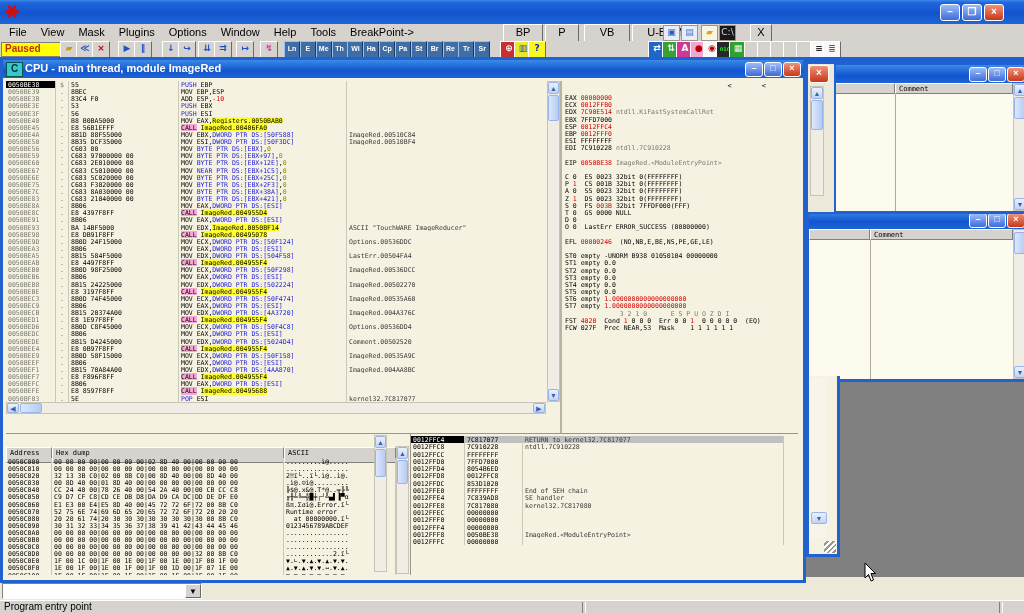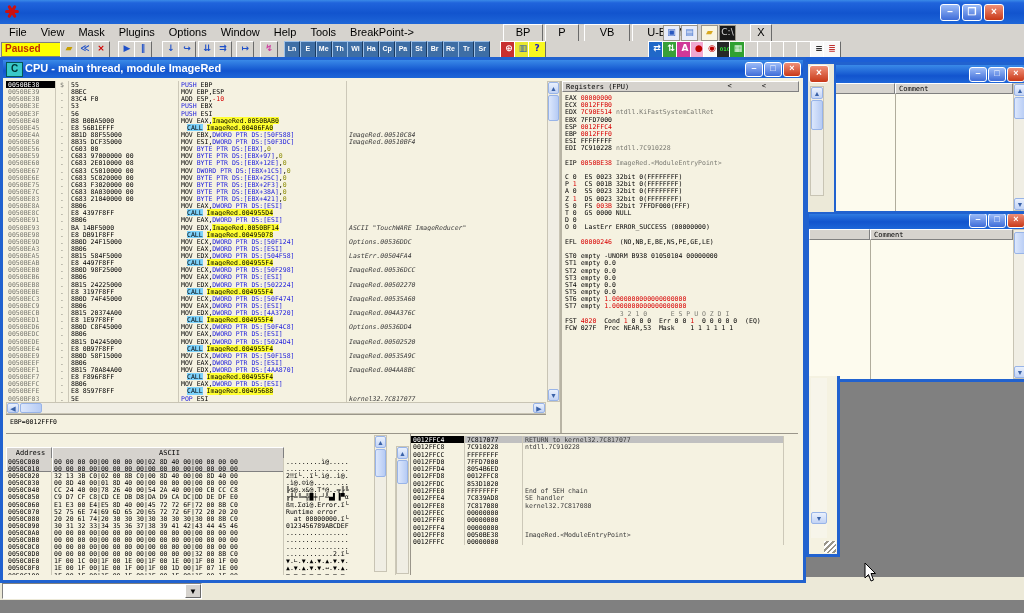--- a/index.html
+++ b/index.html
@@ -49,23 +49,23 @@
   #cpu-title-text{position:absolute;left:22px;top:2px;color:#fff;font:bold 11px "Liberation Sans",sans-serif;}
   .mono{font-family:"DejaVu Sans Mono",monospace;}
   #disasm{position:absolute;left:3px;top:21px;width:540px;height:321px;background:#F5F2E1;overflow:hidden;}
   .drow{display:grid;grid-template-columns:50px 13px 110px 168px 1fr;height:7.13px;line-height:7.3px;
     font:6.5px "DejaVu Sans Mono",monospace;white-space:pre;}
   .drow>span{border-right:1px solid #CCC8B8;overflow:hidden;padding-left:2px;}
   .drow>span:last-child{border-right:none;}
   .c-addr{color:#7A7A72;}
   .c-addr.sel{background:#000;color:#fff;}
   .c-mark{color:#7A7A72;text-align:center;padding-left:0!important;}
-  .c-com{color:#3A3A3A;font-style:italic;}
+  .c-com{color:#3A3A3A;}
   .tk-kw{color:#2222DD;}
-  .tk-call{background:#7dd3fc;color:#000;margin-left:6px;}
+  .tk-call{background:#f9a8d4;color:#000;}
   .tk-target{background:#FFFF30;}
   .tk-mem{color:#2222DD;}
   .tk-imm{color:#8A8A00;}
   .tk-red{color:#D80000;}
   .tk-gray{color:#7A7A72;}
   .sb{position:absolute;background:#F0EEE4;border:1px solid #C8C4B4;box-sizing:border-box;}
   .sb .ar{position:absolute;left:0;width:100%;height:12px;background:linear-gradient(#EAF1FD,#C2D3F5);
     border:1px solid #98B4E8;border-radius:2px;color:#3A62A8;font-size:7px;line-height:11px;text-align:center;box-sizing:border-box;}
   .sb .th{position:absolute;left:0;width:100%;background:linear-gradient(90deg,#DCE7FC,#B6CBF4);
     border:1px solid #98B4E8;border-radius:2px;box-sizing:border-box;}
@@ -74,21 +74,21 @@
   #disasm-vscroll{left:544px;top:21px;width:13px;height:321px;}
   #disasm-hscroll{left:3px;top:342px;width:540px;height:12px;}
   #infopane{position:absolute;left:3px;top:354px;width:540px;height:18px;background:#F5F2E1;
     border-top:1px solid #9A968A;font:6.5px "DejaVu Sans Mono",monospace;padding:3px 0 0 4px;box-sizing:border-box;}
   #regs{position:absolute;left:557px;top:21px;width:237px;height:352px;background:#F5F2E1;border-left:2px solid #B8B4A4;}
   #regs-hdr{position:absolute;left:0;top:0;right:0;height:11px;}
   #regs-nav{position:absolute;right:3px;top:1px;font:7px "DejaVu Sans Mono",monospace;letter-spacing:30px;}
   #regs-body{position:absolute;left:0;top:13px;right:0;bottom:0;overflow:hidden;}
   .rline{height:7.2px;line-height:7.3px;font:6.5px "DejaVu Sans Mono",monospace;white-space:pre;padding-left:3px;}
   #dump{position:absolute;left:3px;top:373px;width:404px;height:141px;background:#F5F2E1;border-top:1px solid #9A968A;}
-  #dump-hdr{position:absolute;left:0;top:13px;right:14px;height:25px;display:grid;grid-template-columns:46px 232px 1fr;text-align:center;}
+  #dump-hdr{position:absolute;left:0;top:13px;right:14px;height:16px;display:grid;grid-template-columns:46px 232px 1fr;}
   #dump-body{position:absolute;left:0;top:24px;right:14px;bottom:0;overflow:hidden;}
   .hrow{display:grid;grid-template-columns:46px 232px 1fr;height:7.1px;line-height:7.2px;
     font:6.5px "DejaVu Sans Mono",monospace;white-space:pre;}
   .hrow>span{border-right:1px solid #CCC8B8;padding-left:2px;overflow:hidden;}
   #dump-vscroll{left:393px;top:386px;width:13px;height:128px;}
   #stack{position:absolute;left:407px;top:373px;width:387px;height:141px;background:#F5F2E1;
     border-top:1px solid #9A968A;border-left:1px solid #9A968A;}
   #stack-body{position:absolute;left:0;top:2px;right:14px;bottom:0;overflow:hidden;}
   .srow{display:grid;grid-template-columns:54px 58px 1fr;height:7.3px;line-height:7.4px;
     font:6.5px "DejaVu Sans Mono",monospace;white-space:pre;}
@@ -275,28 +275,28 @@
         <div class="xpbtn close">×</div>
       </div>
     </div>
 
     <div id="disasm">
         <div class="drow"><span class="c-addr sel">0050BE38</span><span class="c-mark">$</span><span class="c-bytes">55</span><span class="c-insn"><span class="tk-kw">PUSH</span><span> </span><span>EBP</span></span><span class="c-com"></span></div>
         <div class="drow"><span class="c-addr">0050BE39</span><span class="c-mark">.</span><span class="c-bytes">8BEC</span><span class="c-insn"><span>MOV EBP,ESP</span></span><span class="c-com"></span></div>
         <div class="drow"><span class="c-addr">0050BE3B</span><span class="c-mark">.</span><span class="c-bytes">83C4 F0</span><span class="c-insn"><span>ADD ESP,</span><span class="tk-red">-10</span></span><span class="c-com"></span></div>
         <div class="drow"><span class="c-addr">0050BE3E</span><span class="c-mark">.</span><span class="c-bytes">53</span><span class="c-insn"><span class="tk-kw">PUSH</span><span> </span><span>EBX</span></span><span class="c-com"></span></div>
         <div class="drow"><span class="c-addr">0050BE3F</span><span class="c-mark">.</span><span class="c-bytes">56</span><span class="c-insn"><span class="tk-kw">PUSH</span><span> </span><span>ESI</span></span><span class="c-com"></span></div>
-        <div class="drow"><span class="c-addr">0050BE40</span><span class="c-mark">.</span><span class="c-bytes">B8 B0BA5000</span><span class="c-insn"><span>MOV EAX,</span><span class="tk-target">ImageRed.0050BAB0</span></span><span class="c-com"></span></div>
+        <div class="drow"><span class="c-addr">0050BE40</span><span class="c-mark">.</span><span class="c-bytes">B8 B0BA5000</span><span class="c-insn"><span>MOV EAX,</span><span class="tk-target">Registers.0050BAB0</span></span><span class="c-com"></span></div>
         <div class="drow"><span class="c-addr">0050BE45</span><span class="c-mark">.</span><span class="c-bytes">E8 56B1EFFF</span><span class="c-insn"><span class="tk-call">CALL</span><span> </span><span class="tk-target">ImageRed.00406FA0</span></span><span class="c-com"></span></div>
         <div class="drow"><span class="c-addr">0050BE4A</span><span class="c-mark">.</span><span class="c-bytes">8B1D 88F55000</span><span class="c-insn"><span>MOV EBX,</span><span class="tk-mem">DWORD PTR DS:[50F588]</span></span><span class="c-com">ImageRed.00510C84</span></div>
         <div class="drow"><span class="c-addr">0050BE50</span><span class="c-mark">.</span><span class="c-bytes">8B35 DCF35000</span><span class="c-insn"><span>MOV ESI,</span><span class="tk-mem">DWORD PTR DS:[50F3DC]</span></span><span class="c-com">ImageRed.00510BF4</span></div>
         <div class="drow"><span class="c-addr">0050BE56</span><span class="c-mark">.</span><span class="c-bytes">C603 00</span><span class="c-insn"><span>MOV </span><span class="tk-mem">BYTE PTR DS:[EBX]</span><span>,</span><span class="tk-imm">0</span></span><span class="c-com"></span></div>
         <div class="drow"><span class="c-addr">0050BE59</span><span class="c-mark">.</span><span class="c-bytes">C683 97000000 00</span><span class="c-insn"><span>MOV </span><span class="tk-mem">BYTE PTR DS:[EBX+97]</span><span>,</span><span class="tk-imm">0</span></span><span class="c-com"></span></div>
         <div class="drow"><span class="c-addr">0050BE60</span><span class="c-mark">.</span><span class="c-bytes">C683 2E010000 08</span><span class="c-insn"><span>MOV </span><span class="tk-mem">BYTE PTR DS:[EBX+12E]</span><span>,</span><span class="tk-imm">0</span></span><span class="c-com"></span></div>
-        <div class="drow"><span class="c-addr">0050BE67</span><span class="c-mark">.</span><span class="c-bytes">C683 C5010000 00</span><span class="c-insn"><span>MOV </span><span class="tk-mem">DWORD PTR DS:[EBX+1C5]</span><span>,</span><span class="tk-imm">0</span></span><span class="c-com"></span></div>
+        <div class="drow"><span class="c-addr">0050BE67</span><span class="c-mark">.</span><span class="c-bytes">C683 C5010000 00</span><span class="c-insn"><span>MOV </span><span class="tk-mem">NEAR PTR DS:[EBX+1C5]</span><span>,</span><span class="tk-imm">0</span></span><span class="c-com"></span></div>
         <div class="drow"><span class="c-addr">0050BE6E</span><span class="c-mark">.</span><span class="c-bytes">C683 5C020000 00</span><span class="c-insn"><span>MOV </span><span class="tk-mem">BYTE PTR DS:[EBX+25C]</span><span>,</span><span class="tk-imm">0</span></span><span class="c-com"></span></div>
         <div class="drow"><span class="c-addr">0050BE75</span><span class="c-mark">.</span><span class="c-bytes">C683 F3020000 00</span><span class="c-insn"><span>MOV </span><span class="tk-mem">BYTE PTR DS:[EBX+2F3]</span><span>,</span><span class="tk-imm">0</span></span><span class="c-com"></span></div>
         <div class="drow"><span class="c-addr">0050BE7C</span><span class="c-mark">.</span><span class="c-bytes">C683 8A030000 00</span><span class="c-insn"><span>MOV </span><span class="tk-mem">BYTE PTR DS:[EBX+38A]</span><span>,</span><span class="tk-imm">0</span></span><span class="c-com"></span></div>
         <div class="drow"><span class="c-addr">0050BE83</span><span class="c-mark">.</span><span class="c-bytes">C683 21040000 00</span><span class="c-insn"><span>MOV </span><span class="tk-mem">BYTE PTR DS:[EBX+421]</span><span>,</span><span class="tk-imm">0</span></span><span class="c-com"></span></div>
         <div class="drow"><span class="c-addr">0050BE8A</span><span class="c-mark">.</span><span class="c-bytes">8B06</span><span class="c-insn"><span>MOV EAX,</span><span class="tk-mem">DWORD PTR DS:[ESI]</span></span><span class="c-com"></span></div>
         <div class="drow"><span class="c-addr">0050BE8C</span><span class="c-mark">.</span><span class="c-bytes">E8 4397F8FF</span><span class="c-insn"><span class="tk-call">CALL</span><span> </span><span class="tk-target">ImageRed.004955D4</span></span><span class="c-com"></span></div>
         <div class="drow"><span class="c-addr">0050BE91</span><span class="c-mark">.</span><span class="c-bytes">8B06</span><span class="c-insn"><span>MOV EAX,</span><span class="tk-mem">DWORD PTR DS:[ESI]</span></span><span class="c-com"></span></div>
         <div class="drow"><span class="c-addr">0050BE93</span><span class="c-mark">.</span><span class="c-bytes">BA 14BF5000</span><span class="c-insn"><span>MOV EDX,</span><span class="tk-target">ImageRed.0050BF14</span></span><span class="c-com">ASCII "TouchWARE ImageReducer"</span></div>
         <div class="drow"><span class="c-addr">0050BE98</span><span class="c-mark">.</span><span class="c-bytes">E8 DB91F8FF</span><span class="c-insn"><span class="tk-call">CALL</span><span> </span><span class="tk-target">ImageRed.00495078</span></span><span class="c-com"></span></div>
         <div class="drow"><span class="c-addr">0050BE9D</span><span class="c-mark">.</span><span class="c-bytes">8B0D 24F15000</span><span class="c-insn"><span>MOV ECX,</span><span class="tk-mem">DWORD PTR DS:[50F124]</span></span><span class="c-com">Options.00536DDC</span></div>
@@ -306,21 +306,21 @@
         <div class="drow"><span class="c-addr">0050BEB0</span><span class="c-mark">.</span><span class="c-bytes">8B0D 98F25000</span><span class="c-insn"><span>MOV ECX,</span><span class="tk-mem">DWORD PTR DS:[50F298]</span></span><span class="c-com">ImageRed.00536DCC</span></div>
         <div class="drow"><span class="c-addr">0050BEB6</span><span class="c-mark">.</span><span class="c-bytes">8B06</span><span class="c-insn"><span>MOV EAX,</span><span class="tk-mem">DWORD PTR DS:[ESI]</span></span><span class="c-com"></span></div>
         <div class="drow"><span class="c-addr">0050BEB8</span><span class="c-mark">.</span><span class="c-bytes">8B15 24225000</span><span class="c-insn"><span>MOV EDX,</span><span class="tk-mem">DWORD PTR DS:[502224]</span></span><span class="c-com">ImageRed.00502270</span></div>
         <div class="drow"><span class="c-addr">0050BEBE</span><span class="c-mark">.</span><span class="c-bytes">E8 3197F8FF</span><span class="c-insn"><span class="tk-call">CALL</span><span> </span><span class="tk-target">ImageRed.004955F4</span></span><span class="c-com"></span></div>
         <div class="drow"><span class="c-addr">0050BEC3</span><span class="c-mark">.</span><span class="c-bytes">8B0D 74F45000</span><span class="c-insn"><span>MOV ECX,</span><span class="tk-mem">DWORD PTR DS:[50F474]</span></span><span class="c-com">ImageRed.00535A60</span></div>
         <div class="drow"><span class="c-addr">0050BEC9</span><span class="c-mark">.</span><span class="c-bytes">8B06</span><span class="c-insn"><span>MOV EAX,</span><span class="tk-mem">DWORD PTR DS:[ESI]</span></span><span class="c-com"></span></div>
         <div class="drow"><span class="c-addr">0050BECB</span><span class="c-mark">.</span><span class="c-bytes">8B15 20374A00</span><span class="c-insn"><span>MOV EDX,</span><span class="tk-mem">DWORD PTR DS:[4A3720]</span></span><span class="c-com">ImageRed.004A376C</span></div>
         <div class="drow"><span class="c-addr">0050BED1</span><span class="c-mark">.</span><span class="c-bytes">E8 1E97F8FF</span><span class="c-insn"><span class="tk-call">CALL</span><span> </span><span class="tk-target">ImageRed.004955F4</span></span><span class="c-com"></span></div>
         <div class="drow"><span class="c-addr">0050BED6</span><span class="c-mark">.</span><span class="c-bytes">8B0D C8F45000</span><span class="c-insn"><span>MOV ECX,</span><span class="tk-mem">DWORD PTR DS:[50F4C8]</span></span><span class="c-com">Options.00536DD4</span></div>
         <div class="drow"><span class="c-addr">0050BEDC</span><span class="c-mark">.</span><span class="c-bytes">8B06</span><span class="c-insn"><span>MOV EAX,</span><span class="tk-mem">DWORD PTR DS:[ESI]</span></span><span class="c-com"></span></div>
-        <div class="drow"><span class="c-addr">0050BEDE</span><span class="c-mark">.</span><span class="c-bytes">8B15 D4245000</span><span class="c-insn"><span>MOV EDX,</span><span class="tk-mem">DWORD PTR DS:[5024D4]</span></span><span class="c-com">ImageRed.00502520</span></div>
+        <div class="drow"><span class="c-addr">0050BEDE</span><span class="c-mark">.</span><span class="c-bytes">8B15 D4245000</span><span class="c-insn"><span>MOV EDX,</span><span class="tk-mem">DWORD PTR DS:[5024D4]</span></span><span class="c-com">Comment.00502520</span></div>
         <div class="drow"><span class="c-addr">0050BEE4</span><span class="c-mark">.</span><span class="c-bytes">E8 0B97F8FF</span><span class="c-insn"><span class="tk-call">CALL</span><span> </span><span class="tk-target">ImageRed.004955F4</span></span><span class="c-com"></span></div>
         <div class="drow"><span class="c-addr">0050BEE9</span><span class="c-mark">.</span><span class="c-bytes">8B0D 58F15000</span><span class="c-insn"><span>MOV ECX,</span><span class="tk-mem">DWORD PTR DS:[50F158]</span></span><span class="c-com">ImageRed.00535A9C</span></div>
         <div class="drow"><span class="c-addr">0050BEEF</span><span class="c-mark">.</span><span class="c-bytes">8B06</span><span class="c-insn"><span>MOV EAX,</span><span class="tk-mem">DWORD PTR DS:[ESI]</span></span><span class="c-com"></span></div>
         <div class="drow"><span class="c-addr">0050BEF1</span><span class="c-mark">.</span><span class="c-bytes">8B15 70A84A00</span><span class="c-insn"><span>MOV EDX,</span><span class="tk-mem">DWORD PTR DS:[4AA870]</span></span><span class="c-com">ImageRed.004AA8BC</span></div>
         <div class="drow"><span class="c-addr">0050BEF7</span><span class="c-mark">.</span><span class="c-bytes">E8 F896F8FF</span><span class="c-insn"><span class="tk-call">CALL</span><span> </span><span class="tk-target">ImageRed.004955F4</span></span><span class="c-com"></span></div>
         <div class="drow"><span class="c-addr">0050BEFC</span><span class="c-mark">.</span><span class="c-bytes">8B06</span><span class="c-insn"><span>MOV EAX,</span><span class="tk-mem">DWORD PTR DS:[ESI]</span></span><span class="c-com"></span></div>
         <div class="drow"><span class="c-addr">0050BEFE</span><span class="c-mark">.</span><span class="c-bytes">E8 8597F8FF</span><span class="c-insn"><span class="tk-call">CALL</span><span> </span><span class="tk-target">ImageRed.00495688</span></span><span class="c-com"></span></div>
         <div class="drow"><span class="c-addr">0050BF03</span><span class="c-mark">.</span><span class="c-bytes">5E</span><span class="c-insn"><span class="tk-kw">POP</span><span> </span><span>ESI</span></span><span class="c-com">kernel32.7C817077</span></div>
       </div>
 
@@ -328,24 +328,22 @@
       <div class="ar" style="top:0">▲</div>
       <div class="th" style="top:13px;height:26px"></div>
       <div class="ar" style="bottom:0">▼</div>
     </div>
     <div class="sb sbh" id="disasm-hscroll">
       <div class="ar" style="left:0">◀</div>
       <div class="th" style="left:13px;width:22px"></div>
       <div class="ar" style="right:0;left:auto">▶</div>
     </div>
 
-    <div id="infopane" class="mono">EBP=0012FFF0</div>
 
     <div id="regs">
-      <div class="colhdr" id="regs-hdr">Registers (FPU)</div>
       <div id="regs-nav">&lt;&lt;</div>
       <div id="regs-body">
           <div class="rline"><span>EAX </span><span class="tk-red">00000000</span></div>
           <div class="rline"><span>ECX </span><span class="tk-red">0012FFB0</span></div>
           <div class="rline"><span>EDX </span><span class="tk-red">7C90E514</span><span class="tk-gray"> ntdll.KiFastSystemCallRet</span></div>
           <div class="rline"><span>EBX 7FFD7000</span></div>
           <div class="rline"><span>ESP </span><span class="tk-red">0012FFC4</span></div>
           <div class="rline"><span>EBP </span><span class="tk-red">0012FFF0</span></div>
           <div class="rline"><span>ESI FFFFFFFF</span></div>
           <div class="rline"><span>EDI 7C910228</span><span class="tk-gray"> ntdll.7C910228</span></div>
@@ -373,20 +371,21 @@
           <div class="rline"><span>ST7 empty </span><span class="tk-red">1.0000000000000000000</span></div>
           <div class="rline"><span class="tk-gray">              3 2 1 0      E S P U O Z D I</span></div>
           <div class="rline"><span>FST </span><span class="tk-red">4020</span><span>  Cond </span><span class="tk-red">1</span><span> 0 0 0  Err 0 0 </span><span class="tk-red">1</span><span>  0 0 0 0 0  (EQ)</span></div>
           <div class="rline"><span>FCW 027F  Prec NEAR,53  Mask    1 1 1 1 1 1</span></div>
         </div>
     </div>
 
     <div id="dump">
       <div id="dump-hdr">
           <div class="colhdr">Address</div>
+          <div class="colhdr">Hex dump</div>
           <div class="colhdr">ASCII</div>
         </div>
       <div id="dump-body">
           <div class="hrow"><span>0050C000</span><span>00 00 00 00|00 00 00 00|02 8D 40 00|00 00 00 00</span><span>.........ì@.....</span></div>
           <div class="hrow"><span>0050C010</span><span>00 00 00 00|00 00 00 00|00 00 00 00|00 00 00 00</span><span>................</span></div>
           <div class="hrow"><span>0050C020</span><span>32 13 3B C0|02 00 8B C0|00 8D 40 00|00 8D 40 00</span><span>2‼ï└..ï└.ì@..ì@.</span></div>
           <div class="hrow"><span>0050C030</span><span>00 8D 40 00|01 8D 40 00|00 00 00 00|00 00 00 00</span><span>.ì@.☺ì@.........</span></div>
           <div class="hrow"><span>0050C040</span><span>CC 24 40 00|78 26 40 00|54 2A 40 00|00 CB CC C8</span><span>╠$@.x&amp;@.T*@..╦╠╚</span></div>
           <div class="hrow"><span>0050C050</span><span>C9 D7 CF C8|CD CE DB D8|DA D9 CA DC|DD DE DF E0</span><span>╔╫╧╚═╬█╪┌┘╩▄▌▐▀α</span></div>
           <div class="hrow"><span>0050C060</span><span>E1 E3 00 E4|E5 8D 40 00|45 72 72 6F|72 00 8B C0</span><span>ßπ.Σσì@.Error.ï└</span></div>
@@ -430,17 +429,22 @@
       <div class="ar" style="top:0">▲</div>
       <div class="th" style="top:13px;height:28px"></div>
     </div>
   </div>
 
   <div id="bottom-strip"></div>
   <div id="combo">
     <span class="mono" style="font-size:8px"></span>
     <div class="dd">▼</div>
   </div>
+  <div id="statusbar">
+    <span id="status-text">Program entry point</span>
+    <div class="status-div" style="left:582px"></div>
+    <div class="status-div" style="left:999px"></div>
+  </div>
 
   <svg id="cursor" width="14" height="21" viewBox="0 0 14 21">
     <polygon points="1,1 1,16 4.5,12.5 7,19 9.5,18 7,11.5 11.5,11.5" fill="#FFFFFF" stroke="#000000" stroke-width="1"></polygon>
   </svg>
 </div>
 
 </body></html>

